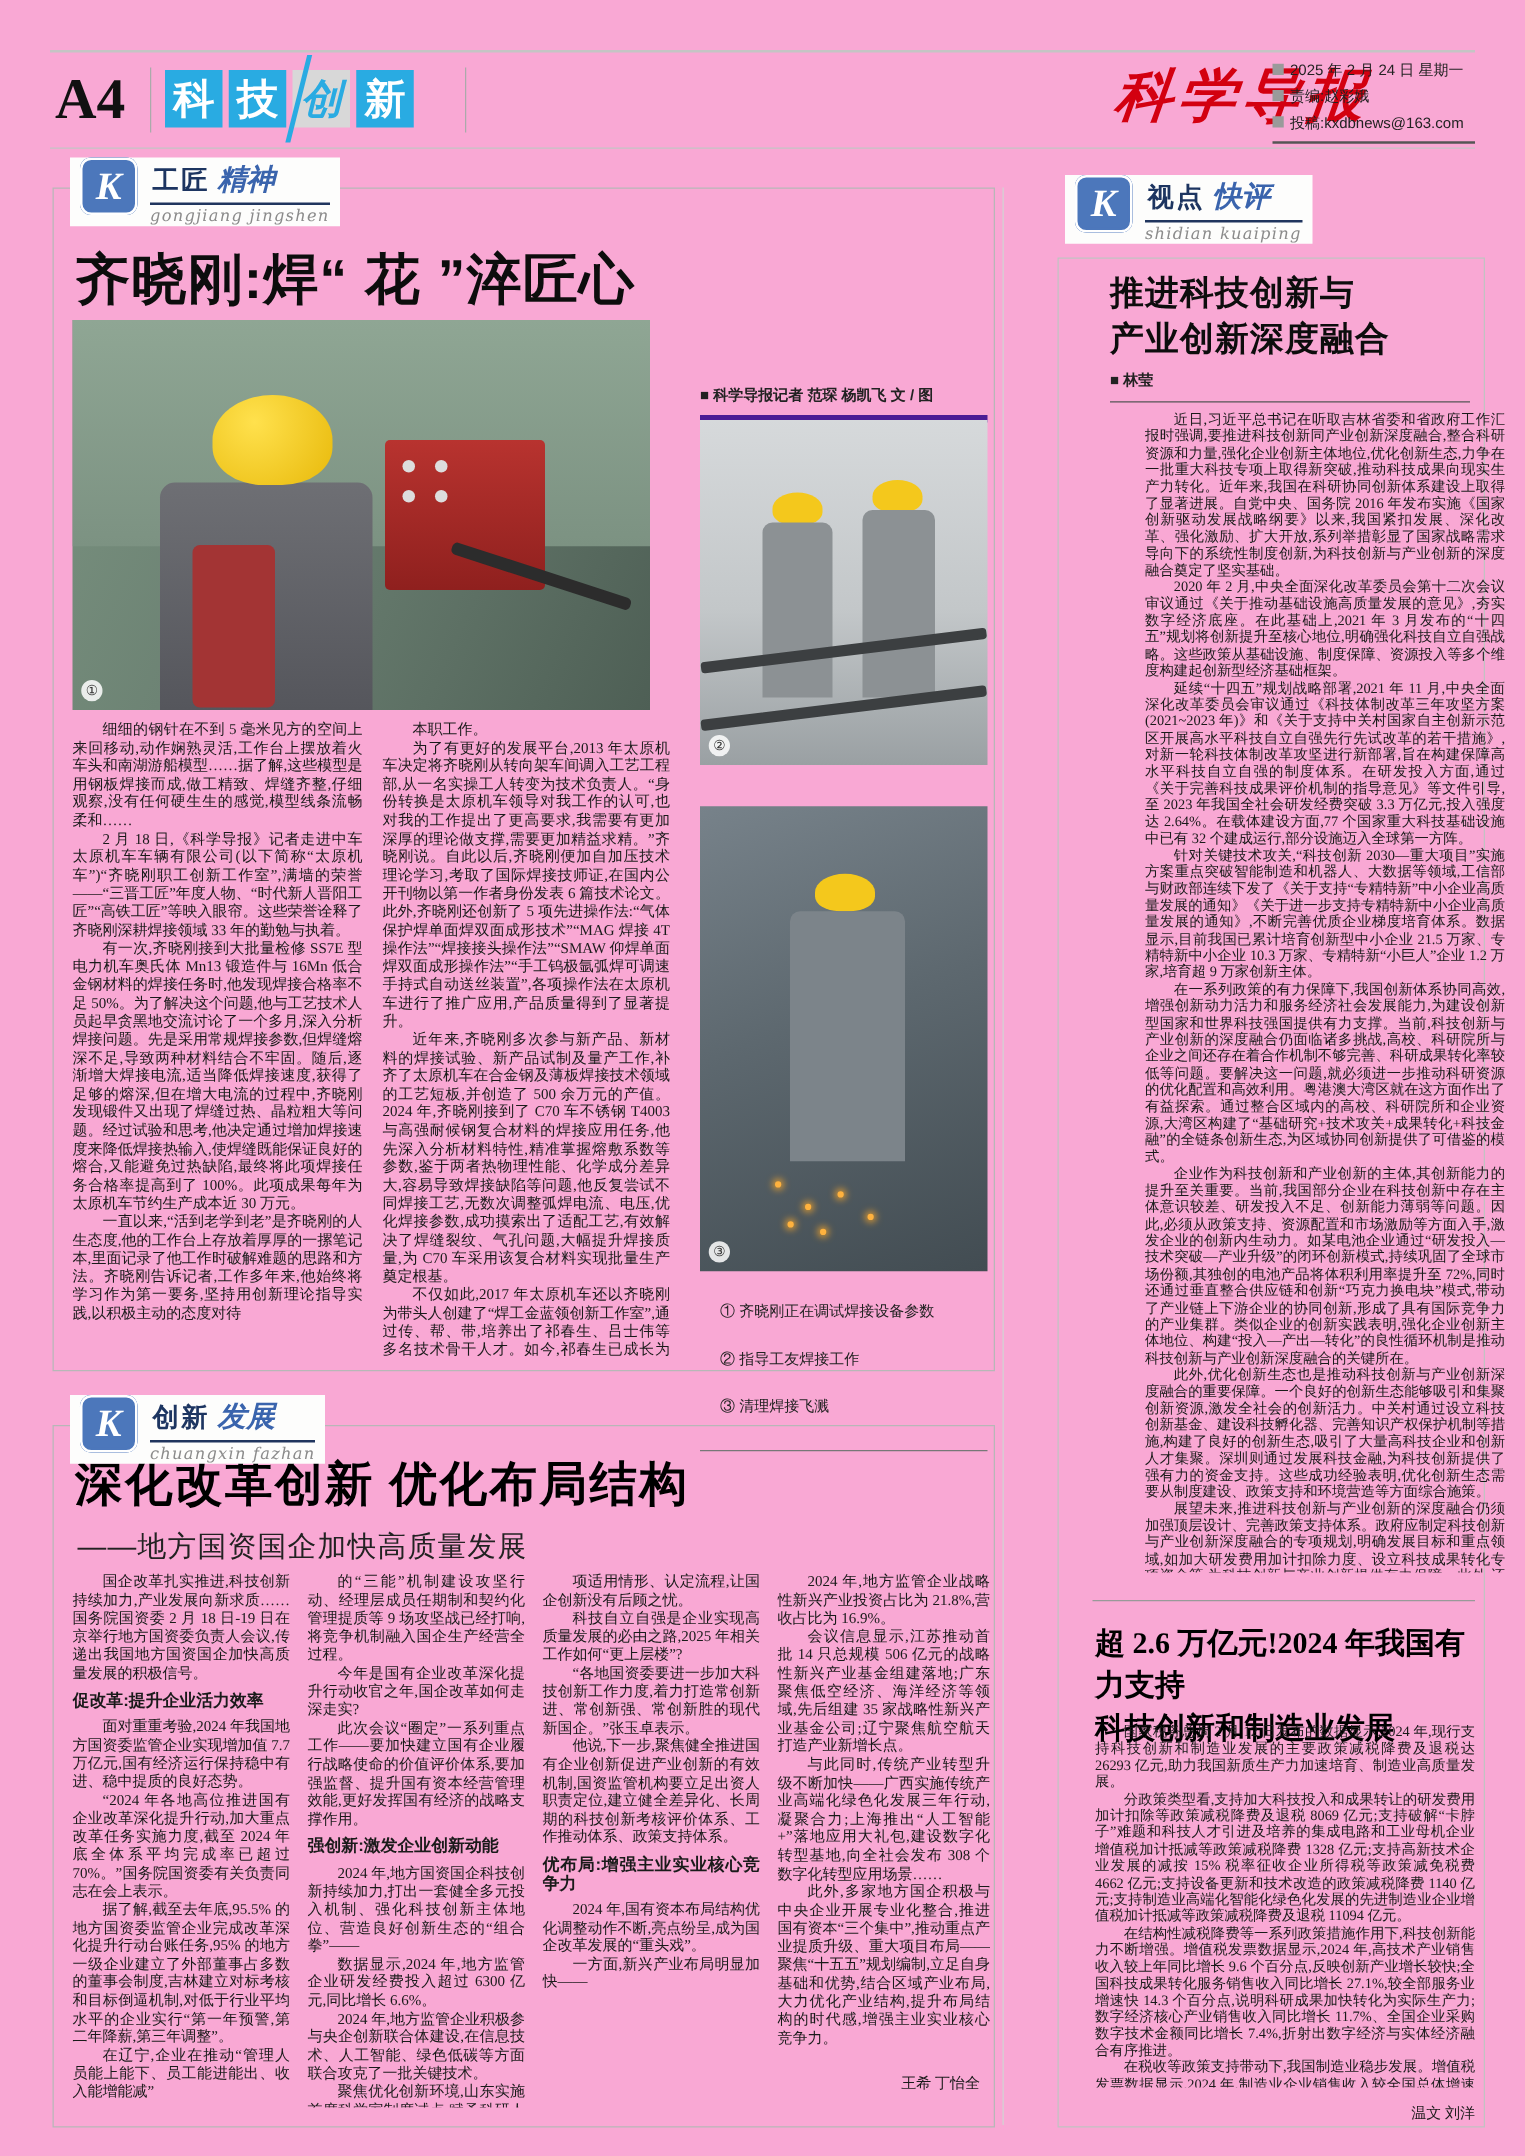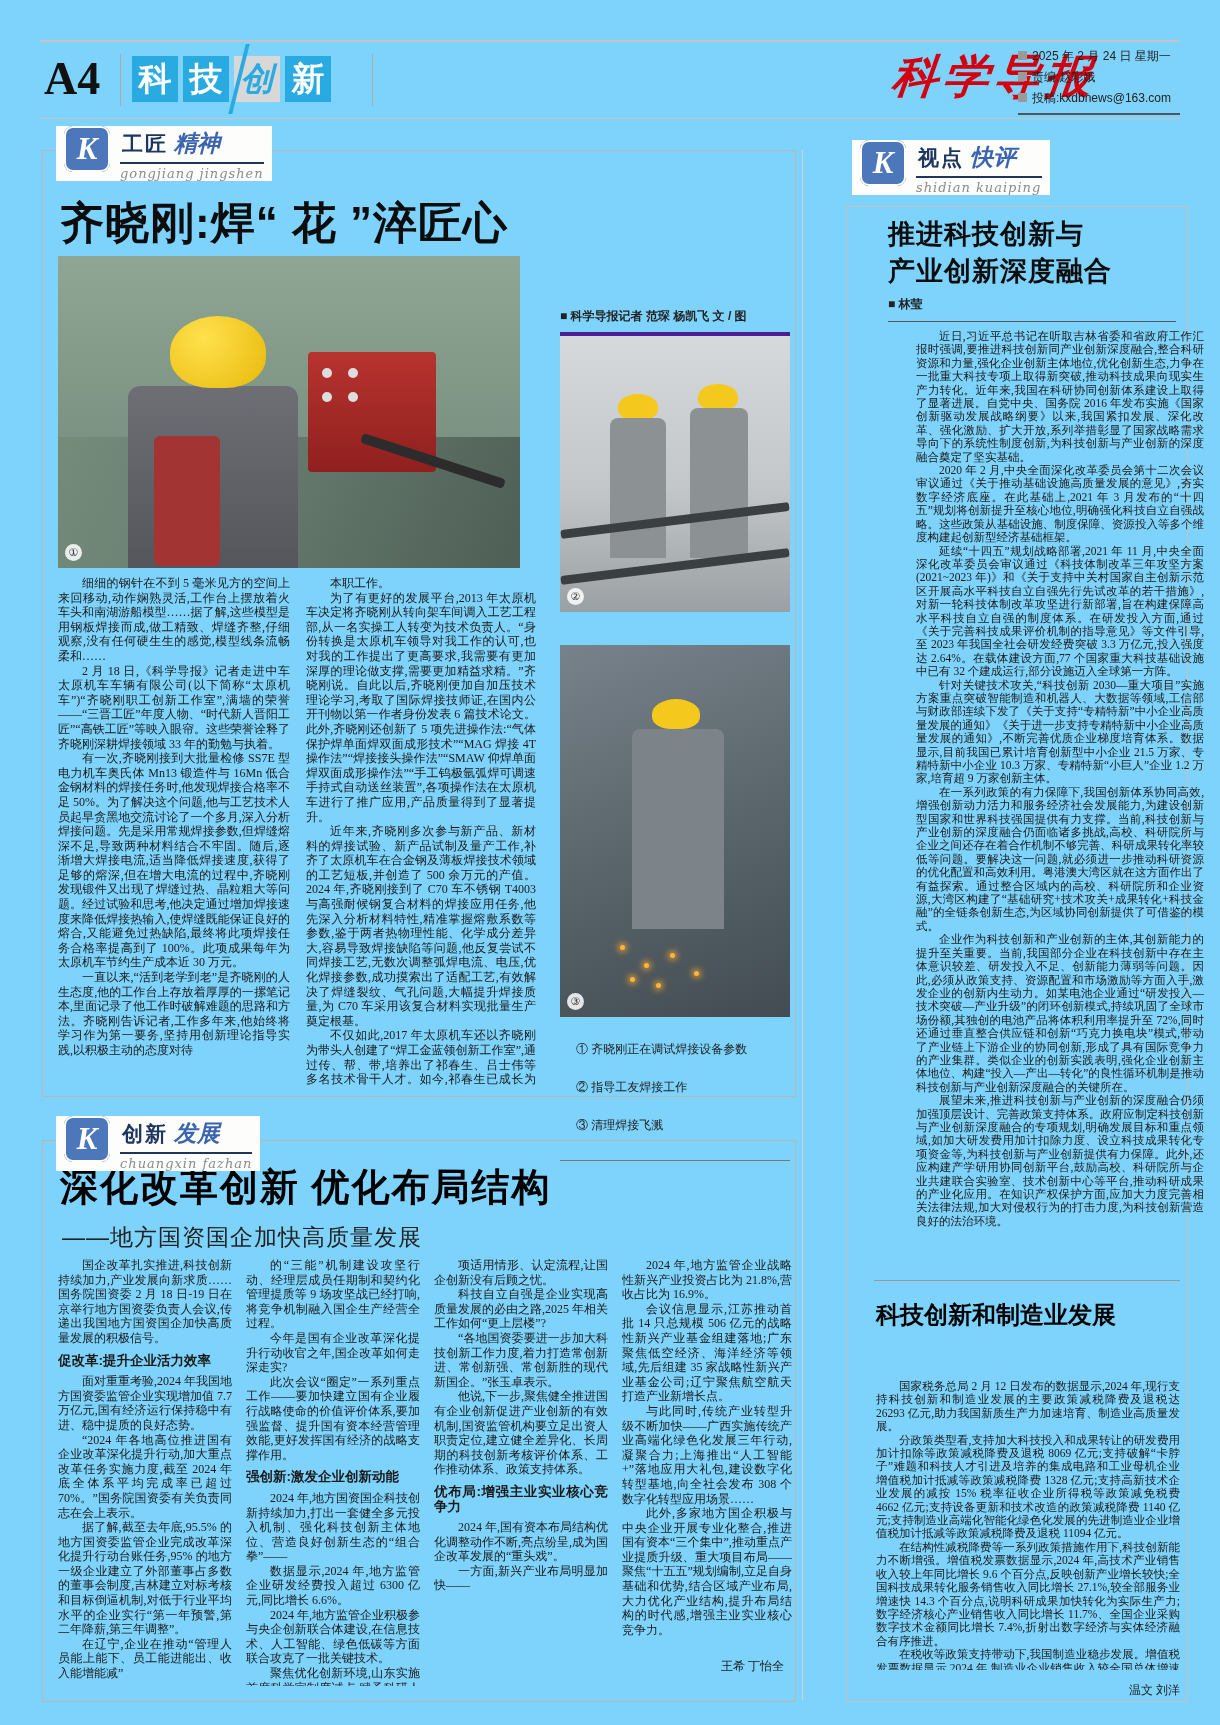--- a/index.html
+++ b/index.html
@@ -1,16 +1,16 @@
 <!DOCTYPE html>
 <html><head>
 <meta charset="utf-8">
 <style>
   html,body{margin:0;padding:0;background:#e8e8e8;}
-  #page{position:relative;width:1220px;height:1725px;background:#7dd3fc;margin:0 auto;
+  #page{position:relative;width:1220px;height:1725px;background:#f9a8d4;margin:0 auto;
         font-family:"Liberation Sans",sans-serif;color:#1a1a1a;overflow:hidden;}
   .abs{position:absolute;}
   .rule{position:absolute;background:#c4c4c4;}
   
   .pageno{font-family:"Liberation Serif",serif;font-weight:bold;font-size:46px;color:#111;}
   .logoblock{width:46px;height:46px;display:inline-flex;align-items:center;justify-content:center;
              font-size:33px;font-weight:bold;color:#fff;background:#29abe2;margin-right:5px;}
   .logoblock.gray{background:#d8d8d8;color:#29abe2;font-family:"DejaVu Serif",serif;font-style:italic;}
   .vline{position:absolute;width:1px;background:#aaa;}
   .masthead{font-family:"DejaVu Serif",serif;font-style:italic;font-weight:bold;
@@ -233,26 +233,28 @@
 
   <div class="abs author" style="left:888px;top:296px;width:288px">■ 林莹</div>
 
   <div class="abs commentary" style="left:916px;top:330px;width:288px;height:928px">
       <p>近日,习近平总书记在听取吉林省委和省政府工作汇报时强调,要推进科技创新同产业创新深度融合,整合科研资源和力量,强化企业创新主体地位,优化创新生态,力争在一批重大科技专项上取得新突破,推动科技成果向现实生产力转化。近年来,我国在科研协同创新体系建设上取得了显著进展。自党中央、国务院 2016 年发布实施《国家创新驱动发展战略纲要》以来,我国紧扣发展、深化改革、强化激励、扩大开放,系列举措彰显了国家战略需求导向下的系统性制度创新,为科技创新与产业创新的深度融合奠定了坚实基础。</p>
       <p>2020 年 2 月,中央全面深化改革委员会第十二次会议审议通过《关于推动基础设施高质量发展的意见》,夯实数字经济底座。在此基础上,2021 年 3 月发布的“十四五”规划将创新提升至核心地位,明确强化科技自立自强战略。这些政策从基础设施、制度保障、资源投入等多个维度构建起创新型经济基础框架。</p>
       <p>延续“十四五”规划战略部署,2021 年 11 月,中央全面深化改革委员会审议通过《科技体制改革三年攻坚方案(2021~2023 年)》和《关于支持中关村国家自主创新示范区开展高水平科技自立自强先行先试改革的若干措施》,对新一轮科技体制改革攻坚进行新部署,旨在构建保障高水平科技自立自强的制度体系。在研发投入方面,通过《关于完善科技成果评价机制的指导意见》等文件引导,至 2023 年我国全社会研发经费突破 3.3 万亿元,投入强度达 2.64%。在载体建设方面,77 个国家重大科技基础设施中已有 32 个建成运行,部分设施迈入全球第一方阵。</p>
       <p>针对关键技术攻关,“科技创新 2030—重大项目”实施方案重点突破智能制造和机器人、大数据等领域,工信部与财政部连续下发了《关于支持“专精特新”中小企业高质量发展的通知》《关于进一步支持专精特新中小企业高质量发展的通知》,不断完善优质企业梯度培育体系。数据显示,目前我国已累计培育创新型中小企业 21.5 万家、专精特新中小企业 10.3 万家、专精特新“小巨人”企业 1.2 万家,培育超 9 万家创新主体。</p>
       <p>在一系列政策的有力保障下,我国创新体系协同高效,增强创新动力活力和服务经济社会发展能力,为建设创新型国家和世界科技强国提供有力支撑。当前,科技创新与产业创新的深度融合仍面临诸多挑战,高校、科研院所与企业之间还存在着合作机制不够完善、科研成果转化率较低等问题。要解决这一问题,就必须进一步推动科研资源的优化配置和高效利用。粤港澳大湾区就在这方面作出了有益探索。通过整合区域内的高校、科研院所和企业资源,大湾区构建了“基础研究+技术攻关+成果转化+科技金融”的全链条创新生态,为区域协同创新提供了可借鉴的模式。</p>
       <p>企业作为科技创新和产业创新的主体,其创新能力的提升至关重要。当前,我国部分企业在科技创新中存在主体意识较差、研发投入不足、创新能力薄弱等问题。因此,必须从政策支持、资源配置和市场激励等方面入手,激发企业的创新内生动力。如某电池企业通过“研发投入—技术突破—产业升级”的闭环创新模式,持续巩固了全球市场份额,其独创的电池产品将体积利用率提升至 72%,同时还通过垂直整合供应链和创新“巧克力换电块”模式,带动了产业链上下游企业的协同创新,形成了具有国际竞争力的产业集群。类似企业的创新实践表明,强化企业创新主体地位、构建“投入—产出—转化”的良性循环机制是推动科技创新与产业创新深度融合的关键所在。</p>
+      <p>此外,优化创新生态也是推动科技创新与产业创新深度融合的重要保障。一个良好的创新生态能够吸引和集聚创新资源,激发全社会的创新活力。中关村通过设立科技创新基金、建设科技孵化器、完善知识产权保护机制等措施,构建了良好的创新生态,吸引了大量高科技企业和创新人才集聚。深圳则通过发展科技金融,为科技创新提供了强有力的资金支持。这些成功经验表明,优化创新生态需要从制度建设、政策支持和环境营造等方面综合施策。</p>
       <p>展望未来,推进科技创新与产业创新的深度融合仍须加强顶层设计、完善政策支持体系。政府应制定科技创新与产业创新深度融合的专项规划,明确发展目标和重点领域,如加大研发费用加计扣除力度、设立科技成果转化专项资金等,为科技创新与产业创新提供有力保障。此外,还应构建产学研用协同创新平台,鼓励高校、科研院所与企业共建联合实验室、技术创新中心等平台,推动科研成果的产业化应用。在知识产权保护方面,应加大力度完善相关法律法规,加大对侵权行为的打击力度,为科技创新营造良好的法治环境。</p>
     </div>
 
   <div class="rule" style="left:874px;top:1280px;width:306px;height:1px;background:#999"></div>
 
   <div class="abs headline4" style="left:876px;top:1298px;width:306px">
+    <div>超 2.6 万亿元!2024 年我国有力支持</div>
     <div>科技创新和制造业发展</div>
   </div>
 
   <div class="abs commentary" style="left:876px;top:1380px;width:304px;height:290px">
       <p>国家税务总局 2 月 12 日发布的数据显示,2024 年,现行支持科技创新和制造业发展的主要政策减税降费及退税达 26293 亿元,助力我国新质生产力加速培育、制造业高质量发展。</p>
       <p>分政策类型看,支持加大科技投入和成果转让的研发费用加计扣除等政策减税降费及退税 8069 亿元;支持破解“卡脖子”难题和科技人才引进及培养的集成电路和工业母机企业增值税加计抵减等政策减税降费 1328 亿元;支持高新技术企业发展的减按 15% 税率征收企业所得税等政策减免税费 4662 亿元;支持设备更新和技术改造的政策减税降费 1140 亿元;支持制造业高端化智能化绿色化发展的先进制造业企业增值税加计抵减等政策减税降费及退税 11094 亿元。</p>
       <p>在结构性减税降费等一系列政策措施作用下,科技创新能力不断增强。增值税发票数据显示,2024 年,高技术产业销售收入较上年同比增长 9.6 个百分点,反映创新产业增长较快;全国科技成果转化服务销售收入同比增长 27.1%,较全部服务业增速快 14.3 个百分点,说明科研成果加快转化为实际生产力;数字经济核心产业销售收入同比增长 11.7%、全国企业采购数字技术金额同比增长 7.4%,折射出数字经济与实体经济融合有序推进。</p>
       <p>在税收等政策支持带动下,我国制造业稳步发展。增值税发票数据显示,2024 年,制造业企业销售收入较全国总体增速快 2.2 个百分点。其中,装备制造业、数字产品制造业、高技术制造业销售收入同比分别增长 6.2%、8.3% 和 9%。</p>
     </div>
 

